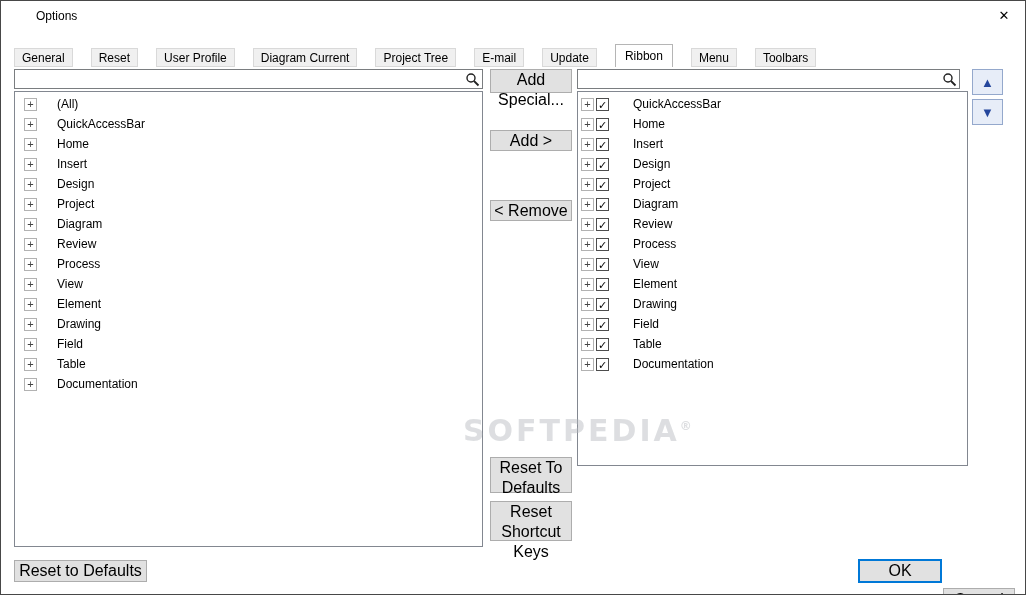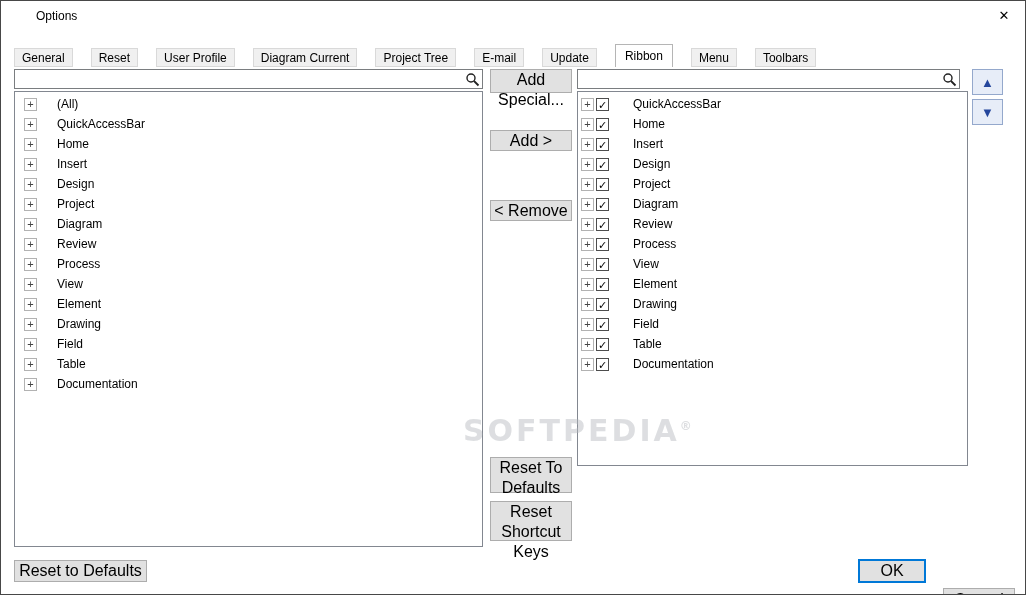--- a/index.html
+++ b/index.html
@@ -42,21 +42,21 @@
   .tree.right .tlabel { margin-left: 24px; }
   
   .btn { position: absolute; background: #e1e1e1; border: 1px solid #adadad; font: inherit;
     font-size: 16px; text-align: center; padding: 0; line-height: 1.25; color: #000; }
   #add-special-btn { left: 489px; top: 68px;  width: 82px; height: 24px; }
   #add-btn         { left: 489px; top: 129px; width: 82px; height: 21px; }
   #remove-btn      { left: 489px; top: 158px; width: 82px; height: 21px; margin-top: 41px; }
   #reset-defaults-btn { left: 489px; top: 456px; width: 82px; height: 36px; }
   #reset-shortcut-btn { left: 489px; top: 500px; width: 82px; height: 40px; }
   #footer-reset-btn { left: 13px;  top: 559px; width: 133px; height: 22px; }
-  #ok-btn     { left: 857px; top: 558px; width: 68px; height: 24px; border: 2px solid #0078d7; text-align: center; }
+  #ok-btn     { left: 857px; top: 558px; width: 84px; height: 24px; border: 2px solid #0078d7; text-align: center; }
   #cancel-btn { left: 942px; top: 558px; width: 72px; height: 24px; margin-top: 29px; }
   
   .move-btn { position: absolute; left: 971px; width: 31px; height: 26px; background: #e7edf8;
     border: 1px solid #94a8cc; color: #24469c; font-size: 13px; line-height: 1; padding: 0; }
   #up-btn   { top: 68px; }
   #down-btn { top: 98px; }
   
   .groupbox { position: absolute; left: 576px; top: 470px; width: 391px; height: 71px;
     border: 1px solid #cfd6dc; }
   .groupbox .legend { position: absolute; left: 8px; top: -8px; background: #fff; padding: 0 4px; }

